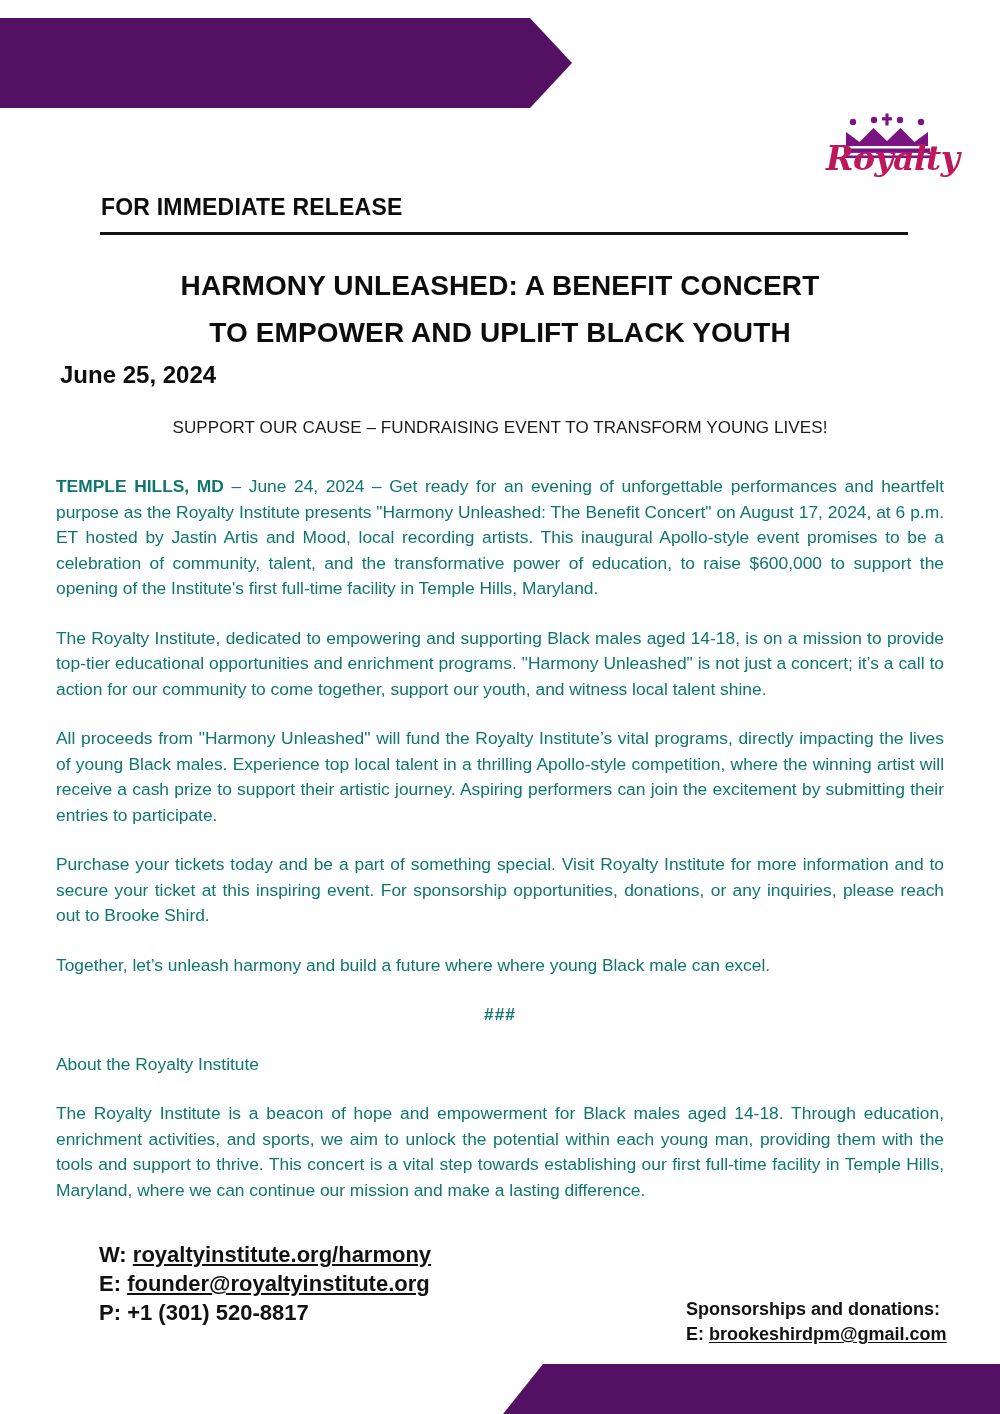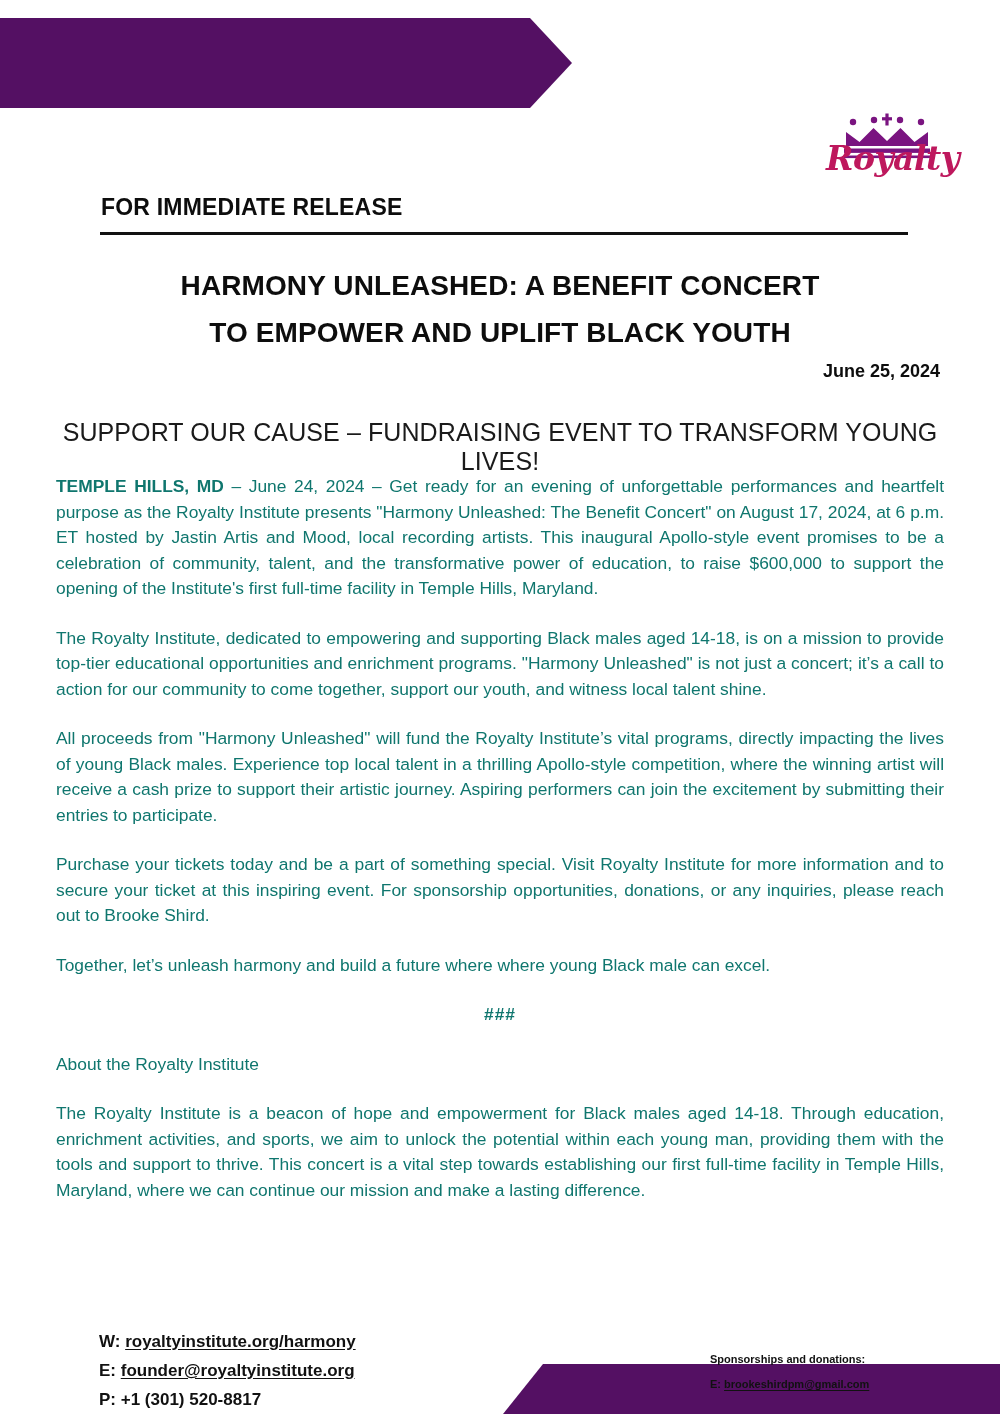--- a/index.html
+++ b/index.html
@@ -101,35 +101,35 @@
     letter-spacing: 0.1px;
     color: #0d0d0d;
   }
   .headline .l2 { display: block; }
 
   .dateline {
     position: absolute;
     left: 60px;
     top: 361px;
     width: 880px;
-    text-align: right;
-    font-weight: 700;
-    font-size: 18px;
+    text-align: left;
+    font-weight: 700;
+    font-size: 24px;
     color: #0d0d0d;
   }
 
   .subhead {
     position: absolute;
     left: 60px;
     top: 418px;
     width: 880px;
     text-align: center;
     font-family: "Liberation Sans Narrow", "Liberation Sans", sans-serif;
     font-weight: 400;
-    font-size: 25px;
+    font-size: 17px;
     letter-spacing: 0.1px;
     color: #1a1a1a;
   }
 
   .body {
     position: absolute;
     left: 56px;
     top: 474px;
     width: 888px;
   }
@@ -155,35 +155,34 @@
   .about-head {
     font-size: 17.4px;
     line-height: 25.5px;
     color: #1a1a1a;
   }
 
   
   .contact-left {
     position: absolute;
     left: 99px;
-    top: 1327px;
-    font-size: 17px;
+    top: 1240px;
+    font-size: 22px;
     line-height: 29px;
     font-weight: 700;
     color: #111111;
   }
   .contact-right {
     position: absolute;
     left: 686px;
-    top: 1347px;
-    font-size: 11px;
+    top: 1297px;
+    font-size: 18px;
     line-height: 25px;
     font-weight: 700;
     color: #111111;
-    margin-left: 24px;
   }
   .contact-left .lbl, .contact-right .lbl { font-weight: 700; }
   .contact-left a, .contact-right a {
     color: #111111;
     text-decoration: underline;
     text-underline-offset: 2px;
     font-weight: 700;
   }
   .nolink { text-decoration: none; }
 </style>

